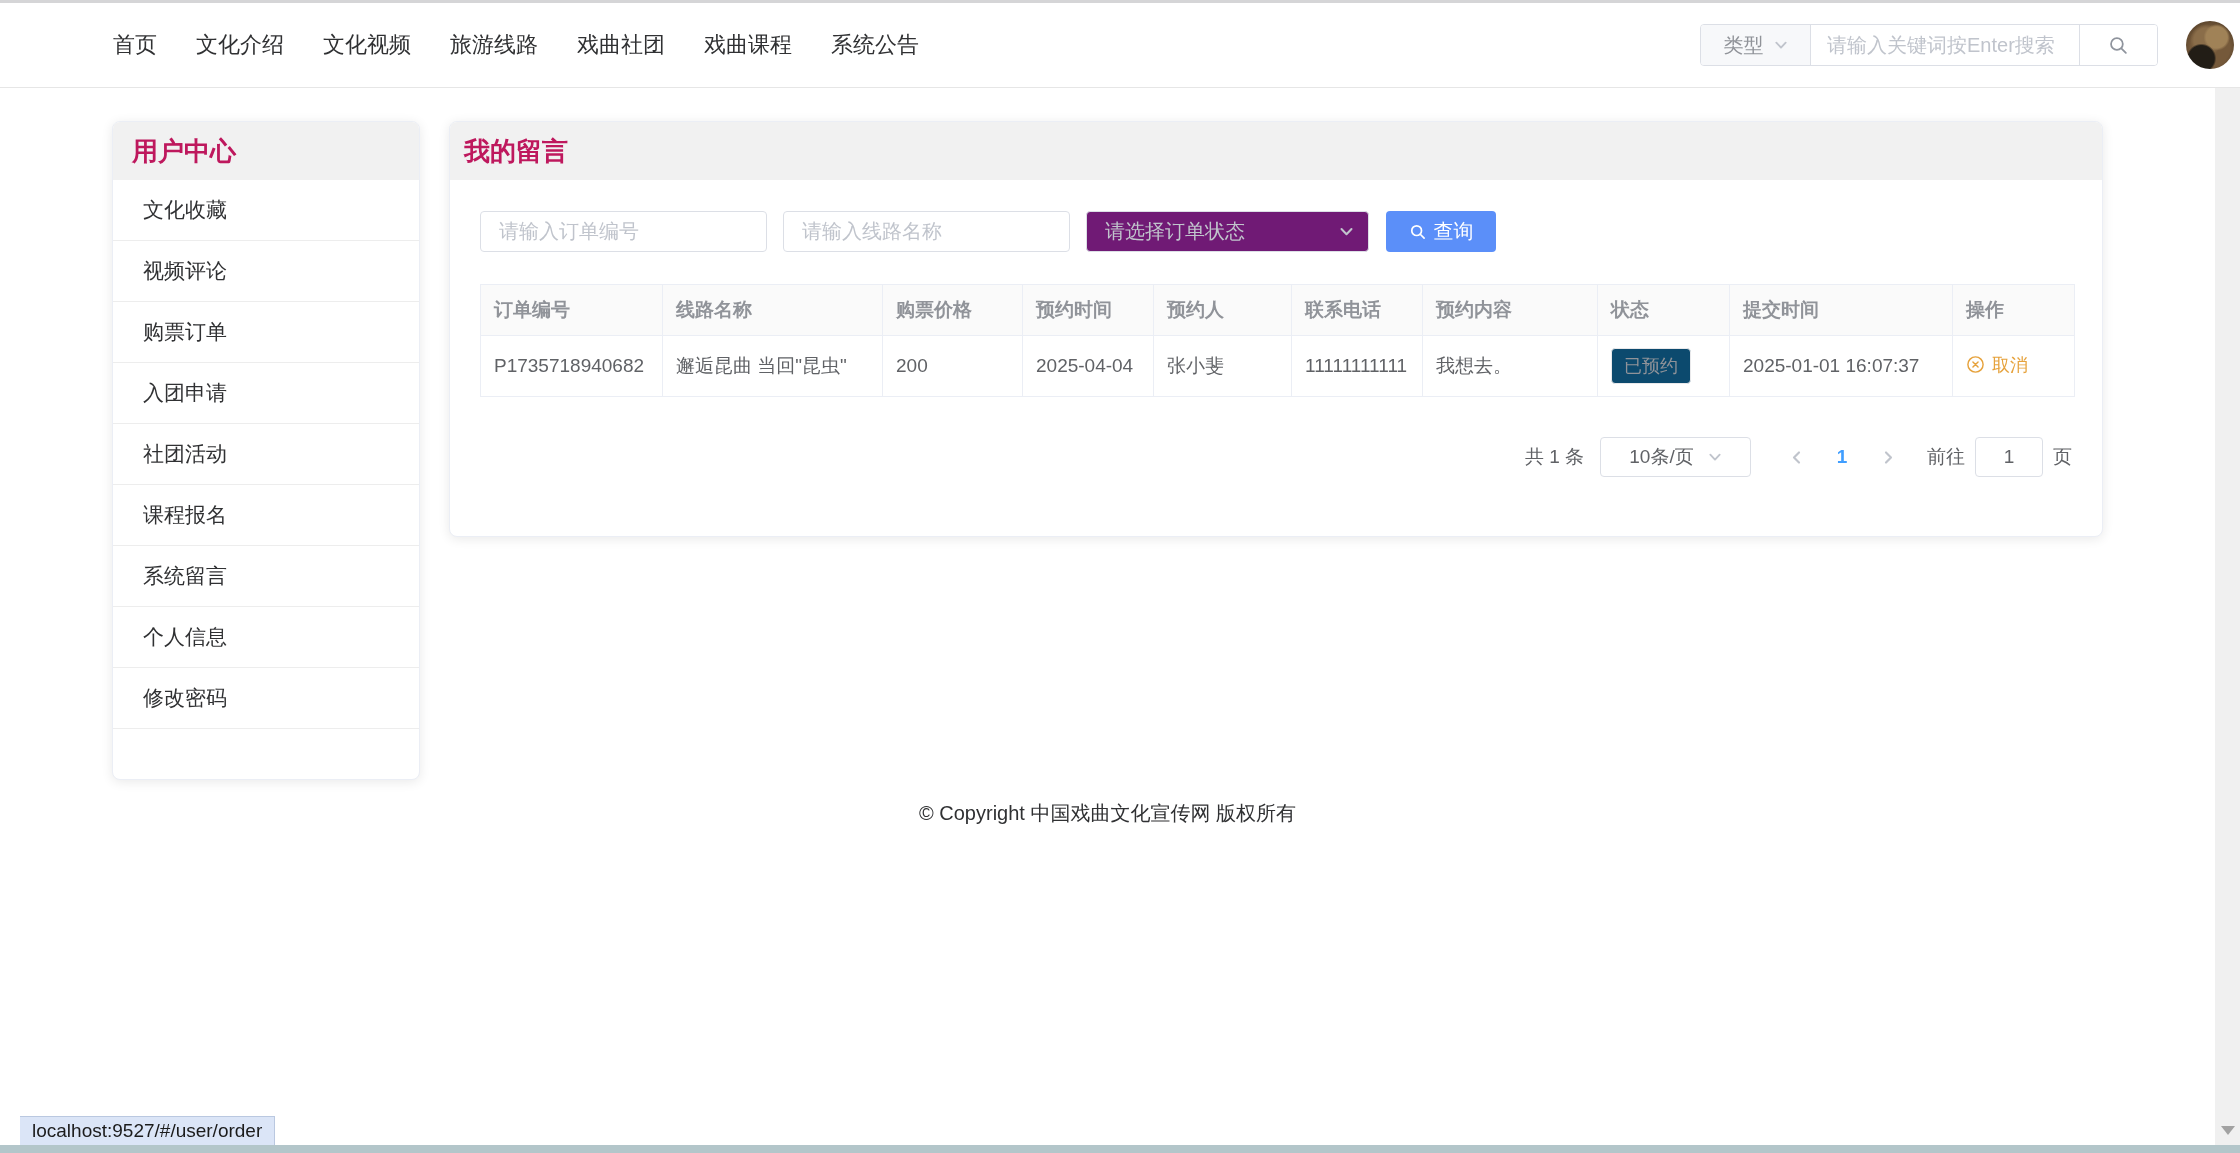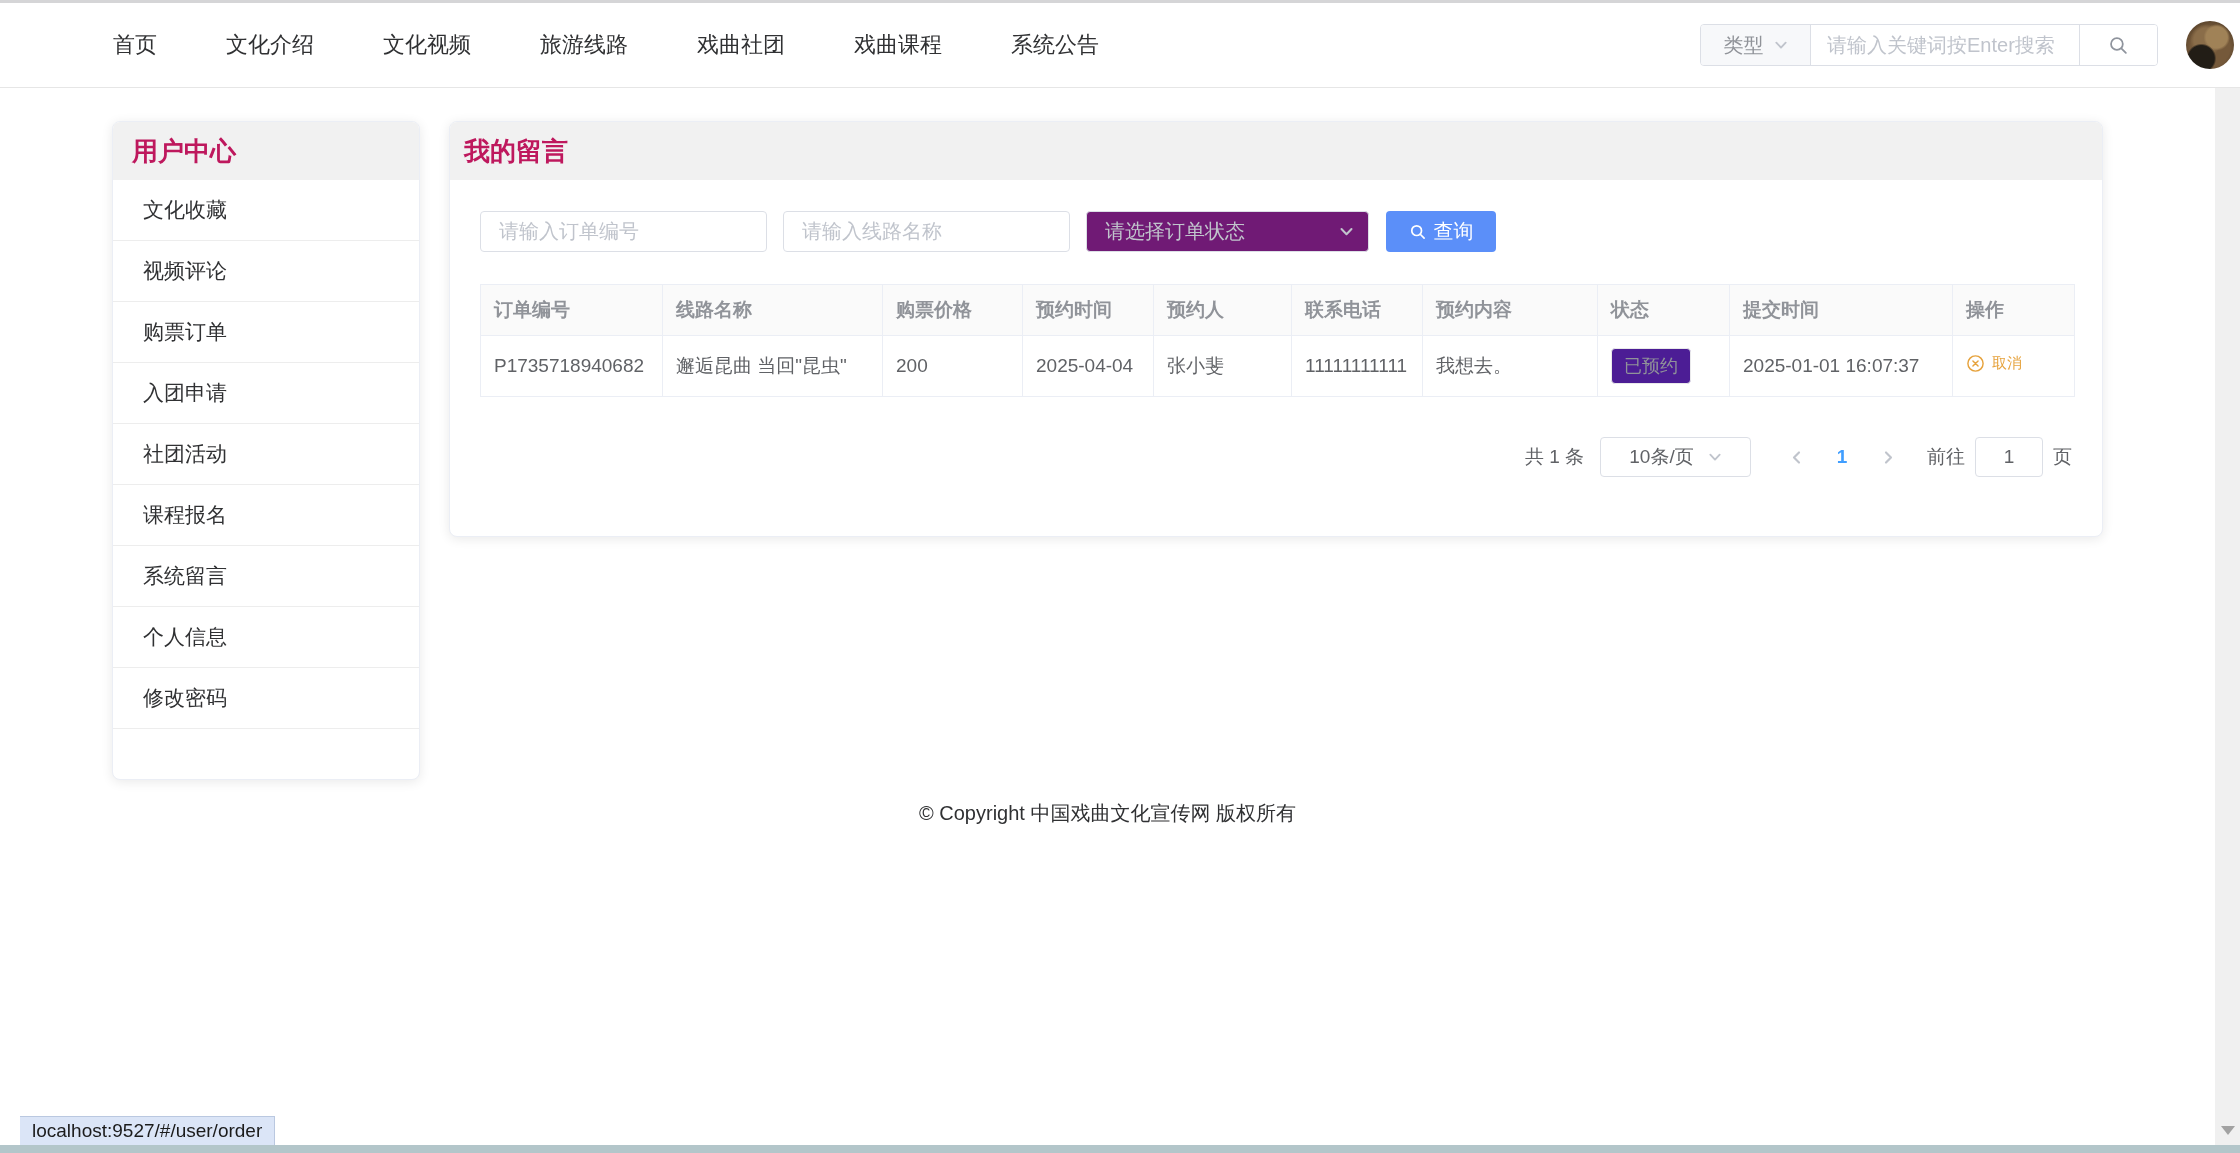--- a/index.html
+++ b/index.html
@@ -10,21 +10,21 @@
   }
 
   
   .navbar {
     height:88px; background:#fff; display:flex; align-items:center;
     padding:0 6px 0 45px; border-top:3px solid #d5d5d7;
     border-bottom:1px solid #e6e6e6; position:relative; z-index:5;
   }
   .brand { display:flex; align-items:center; gap:10px; cursor:pointer; }
   .brand-text { font-size:30px; font-weight:700; color:#111; letter-spacing:1px; white-space:nowrap; }
-  .nav-links { display:flex; align-items:center; gap:69px; margin-left:68px; }
+  .nav-links { display:flex; align-items:center; gap:39px; margin-left:68px; }
   .nav-link { font-size:22px; color:#303133; white-space:nowrap; cursor:pointer; }
   .nav-spacer { flex:1; }
 
   .search-group {
     display:flex; align-items:stretch; height:42px; width:458px;
     border:1px solid #dcdfe6; border-radius:4px; overflow:hidden; background:#fff;
   }
   .search-prepend {
     width:110px; background:#f7f8fa; border-right:1px solid #dcdfe6;
     display:flex; align-items:center; justify-content:center; gap:10px;
@@ -95,26 +95,26 @@
   
   .data-table { border-collapse:collapse; width:1594px; margin-top:32px; table-layout:fixed; }
   .data-table th, .data-table td {
     border:1px solid #ebeef5; text-align:left; font-size:19px;
     padding:12px 13px; overflow:hidden; white-space:nowrap;
   }
   .data-table th { height:48px; background:#fafafa; color:#909399; font-weight:700; }
   .data-table td { height:59px; color:#606266; background:#fff; }
   .tag-info {
     display:inline-block; height:36px; line-height:34px; padding:0 12px;
-    background:#4c1d95; border:1px solid #e9e9eb; border-radius:4px;
+    background:#0c4a6e; border:1px solid #e9e9eb; border-radius:4px;
     color:#909399; font-size:18px;
   }
   .action-cancel {
     display:inline-flex; align-items:center; gap:7px; color:#e6a23c;
-    font-size:15px; cursor:pointer; background:none; border:none; font-family:inherit;
+    font-size:18px; cursor:pointer; background:none; border:none; font-family:inherit;
   }
 
   
   .pagination { margin-top:40px; display:flex; align-items:center; justify-content:flex-end; font-size:19px; color:#606266; }
   .pg-total { margin-right:16px; }
   .pg-size {
     width:151px; height:40px; border:1px solid #dcdfe6; border-radius:4px;
     display:flex; align-items:center; justify-content:center; gap:14px;
     color:#606266; cursor:pointer; margin-right:22px; background:#fff;
   }

